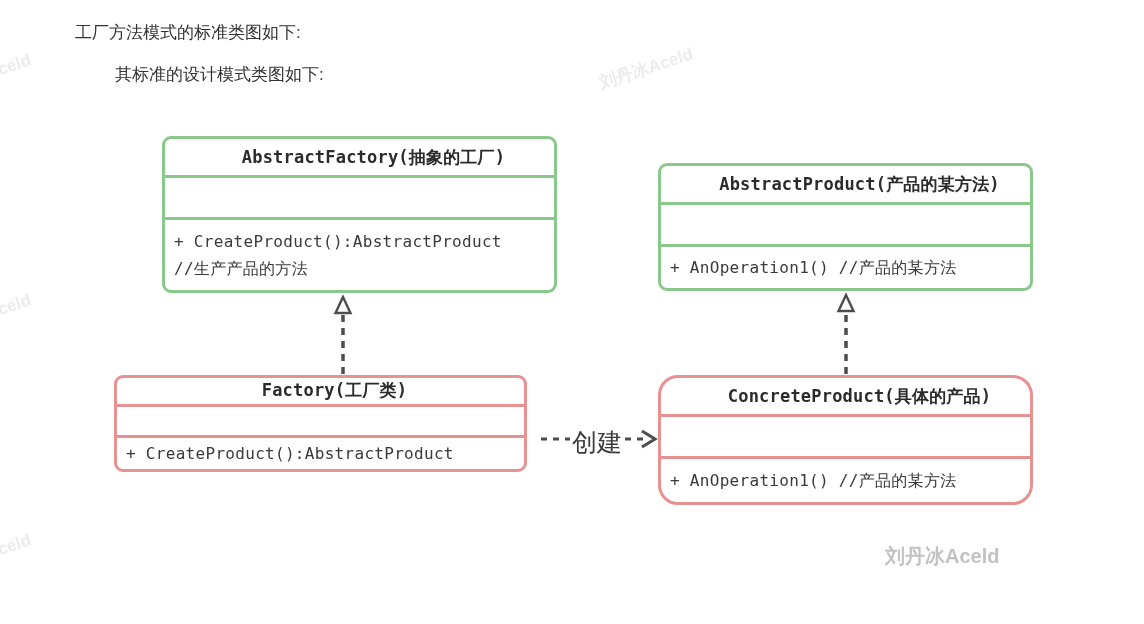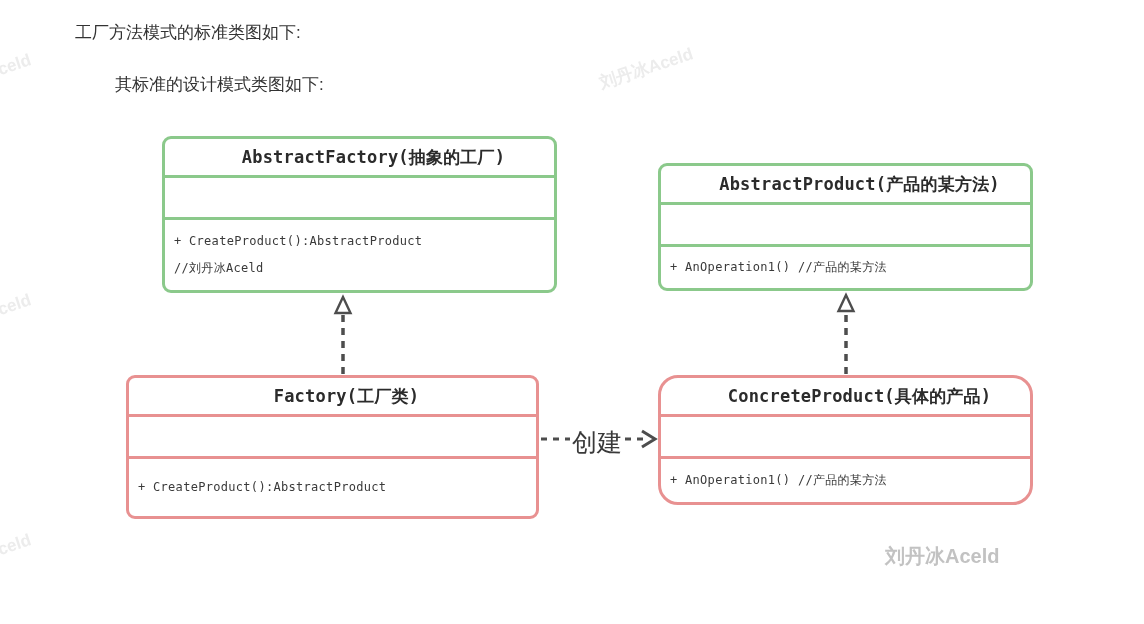--- a/index.html
+++ b/index.html
@@ -8,21 +8,21 @@
     position:relative; width:1144px; height:624px;
     background:#fff; overflow:hidden;
     font-family:"Liberation Sans", sans-serif;
   }
 
   .heading {
     position:absolute; font-size:17px; color:#333;
     font-family:"Liberation Sans", sans-serif; white-space:nowrap;
   }
   #heading1 { left:75px; top:21px; }
-  #heading2 { left:115px; top:73px; }
+  #heading2 { left:115px; top:63px; }
 
   
   .uml-box {
     position:absolute; background:#fff;
     border:3px solid; border-radius:9px;
     display:flex; flex-direction:column;
   }
   .uml-box.abstract { border-color: var(--abstract-class-border, #8bc98b); }
   .uml-box.abstract .uml-title,
   .uml-box.abstract .uml-attrs { border-color: var(--abstract-class-border, #8bc98b); }
@@ -35,21 +35,21 @@
     display:flex; align-items:center; justify-content:center;
     font-family:"DejaVu Sans Mono", monospace;
     font-weight:bold; font-size:17px; color:#2b2b2b;
     letter-spacing:0.2px; white-space:nowrap;padding-left:28px;
   }
   .uml-attrs { height:42px; border-bottom:3px solid; }
   .uml-methods {
     flex:1; display:flex; flex-direction:column; justify-content:center;
     padding:2px 9px;
     font-family:"DejaVu Sans Mono", monospace;
-    font-size:12px; color: var(--body-text, #3a3a3a);
+    font-size:16px; color: var(--body-text, #3a3a3a);
     line-height:27px; letter-spacing:0.3px; white-space:nowrap;
   }
 
   
   .arrows {
     position:absolute; left:0; top:0; width:1144px; height:624px;
     pointer-events:none; z-index:1;
   }
   .dep-label {
     position:absolute; left:570px; top:426px; width:54px; z-index:2;
@@ -87,33 +87,33 @@
   <div class="wm" id="wm-top">刘丹冰Aceld</div>
   <div class="wm" id="wm-left1">刘丹冰Aceld</div>
   <div class="wm" id="wm-left2">刘丹冰Aceld</div>
   <div class="wm" id="wm-left3">刘丹冰Aceld</div>
 
   <div class="uml-box abstract" style="left:162px; top:136px; width:395px; height:157px;">
     <div class="uml-title">AbstractFactory(抽象的工厂)</div>
     <div class="uml-attrs"></div>
     <div class="uml-methods">
       <div>+ CreateProduct():AbstractProduct</div>
-      <div>//刘丹冰Aceld</div>
+      <div>//生产产品的方法</div>
     </div>
   </div>
 
   <div class="uml-box abstract" style="left:658px; top:163px; width:375px; height:128px;">
     <div class="uml-title">AbstractProduct(产品的某方法)</div>
     <div class="uml-attrs"></div>
     <div class="uml-methods">
       <div>+ AnOperation1() //产品的某方法</div>
     </div>
   </div>
 
-  <div class="uml-box concrete" style="left:126px; top:375px; width:413px; height:144px;">
+  <div class="uml-box concrete" style="left:114px; top:375px; width:413px; height:97px;">
     <div class="uml-title">Factory(工厂类)</div>
     <div class="uml-attrs"></div>
     <div class="uml-methods">
       <div>+ CreateProduct():AbstractProduct</div>
     </div>
   </div>
 
   <div class="uml-box concrete" style="left:658px; top:375px; width:375px; height:130px;border-radius:20px;">
     <div class="uml-title">ConcreteProduct(具体的产品)</div>
     <div class="uml-attrs"></div>

